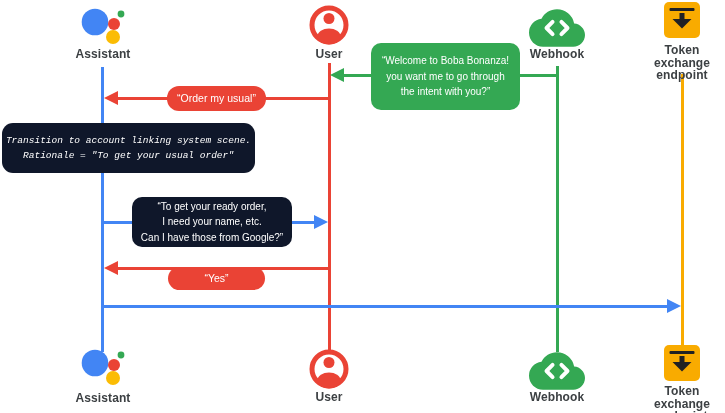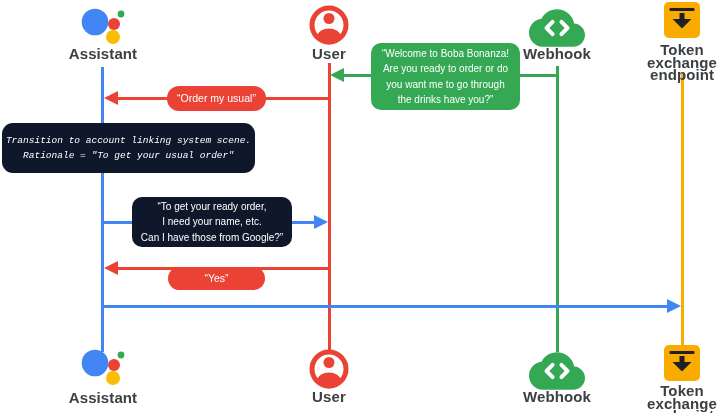--- a/index.html
+++ b/index.html
@@ -14,21 +14,21 @@
   .bubble{position:absolute;z-index:3;color:#fff;display:flex;flex-direction:column;
           justify-content:center;align-items:center;text-align:center;}
   .bubble div{white-space:nowrap;}
   .sansb{font-size:10px;line-height:15.5px;border-radius:10px;}
   .sansb.small{font-size:10.5px;border-radius:12px;}
   .monob{font-family:"Liberation Mono","DejaVu Sans Mono",monospace;font-style:italic;
          font-size:9.5px;line-height:15px;border-radius:11px;}
   .blue{background:#0f172a;}
   .red{background:#EA4335;}
   .green{background:#34A853;}
-  .actor-label{position:absolute;z-index:4;color:#3C4043;font-size:15px;font-weight:bold;
+  .actor-label{position:absolute;z-index:4;color:#3C4043;font-size:12px;font-weight:bold;
                letter-spacing:.1px;text-align:center;line-height:12.5px;}
   .icon{position:absolute;z-index:4;}
 </style>
 </head>
 <body>
 
 <div class="canvas">
 
   <div class="lifeline" style="left:101px;top:67px;height:285px;background:#4285F4"></div>
   <div class="lifeline" style="left:328px;top:63px;height:287px;background:#EA4335"></div>
@@ -45,23 +45,22 @@
   <div class="head-r" style="left:314px;top:215px;border-left:14px solid #4285F4"></div>
 
   <div class="aline" style="left:117px;top:266.5px;width:212px;background:#EA4335"></div>
   <div class="head-l" style="left:104px;top:261px;border-right:14px solid #EA4335"></div>
 
   <div class="aline" style="left:102px;top:304.5px;width:566px;background:#4285F4"></div>
   <div class="head-r" style="left:667px;top:299px;border-left:14px solid #4285F4"></div>
 
   <div class="bubble sansb green" style="left:371px;top:43px;width:149px;height:67px">
     <div>“Welcome to Boba Bonanza!</div>
-    <div>Are you ready to order or do</div>
     <div>you want me to go through</div>
-    <div>the drinks have you?”</div>
+    <div>the intent with you?”</div>
   </div>
 
   <div class="bubble sansb small red" style="left:167px;top:86px;width:99px;height:25px">
     <div>“Order my usual”</div>
   </div>
 
   <div class="bubble monob blue" style="left:2px;top:123px;width:253px;height:50px">
     <div>Transition to account linking system scene.</div>
     <div>Rationale = "To get your usual order"</div>
   </div>

